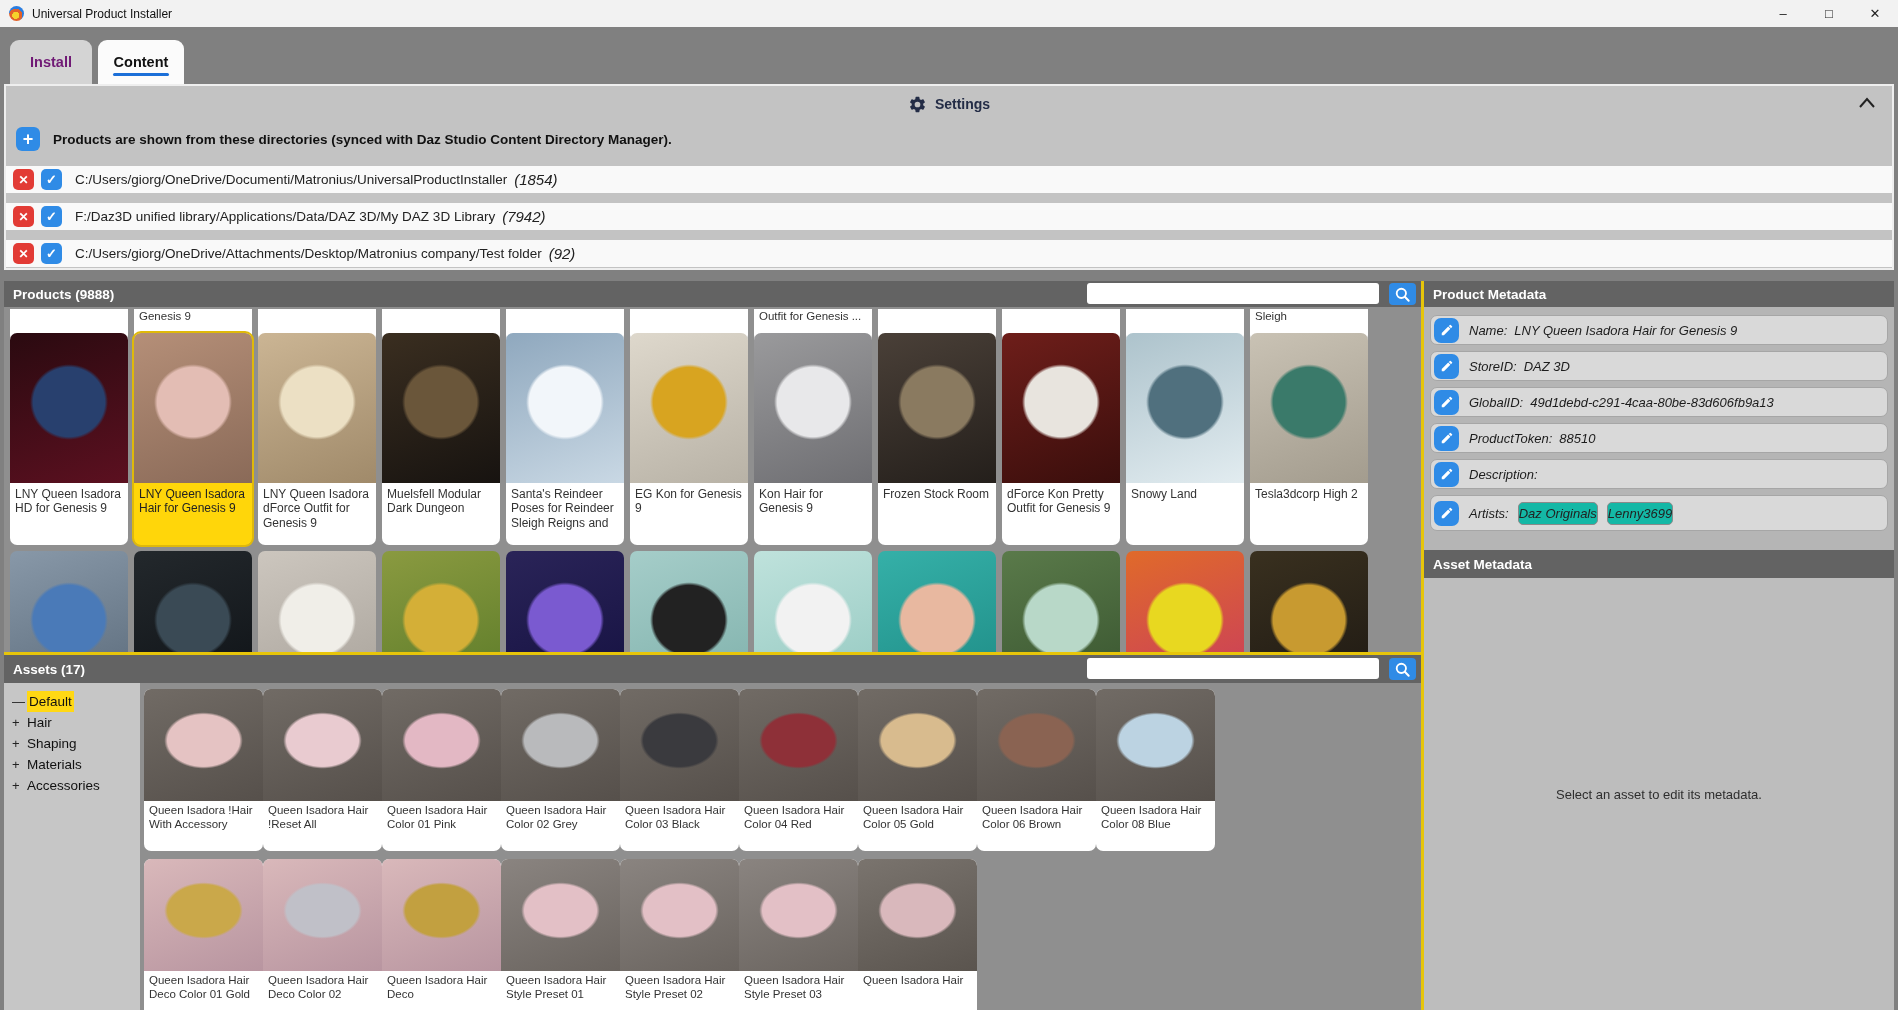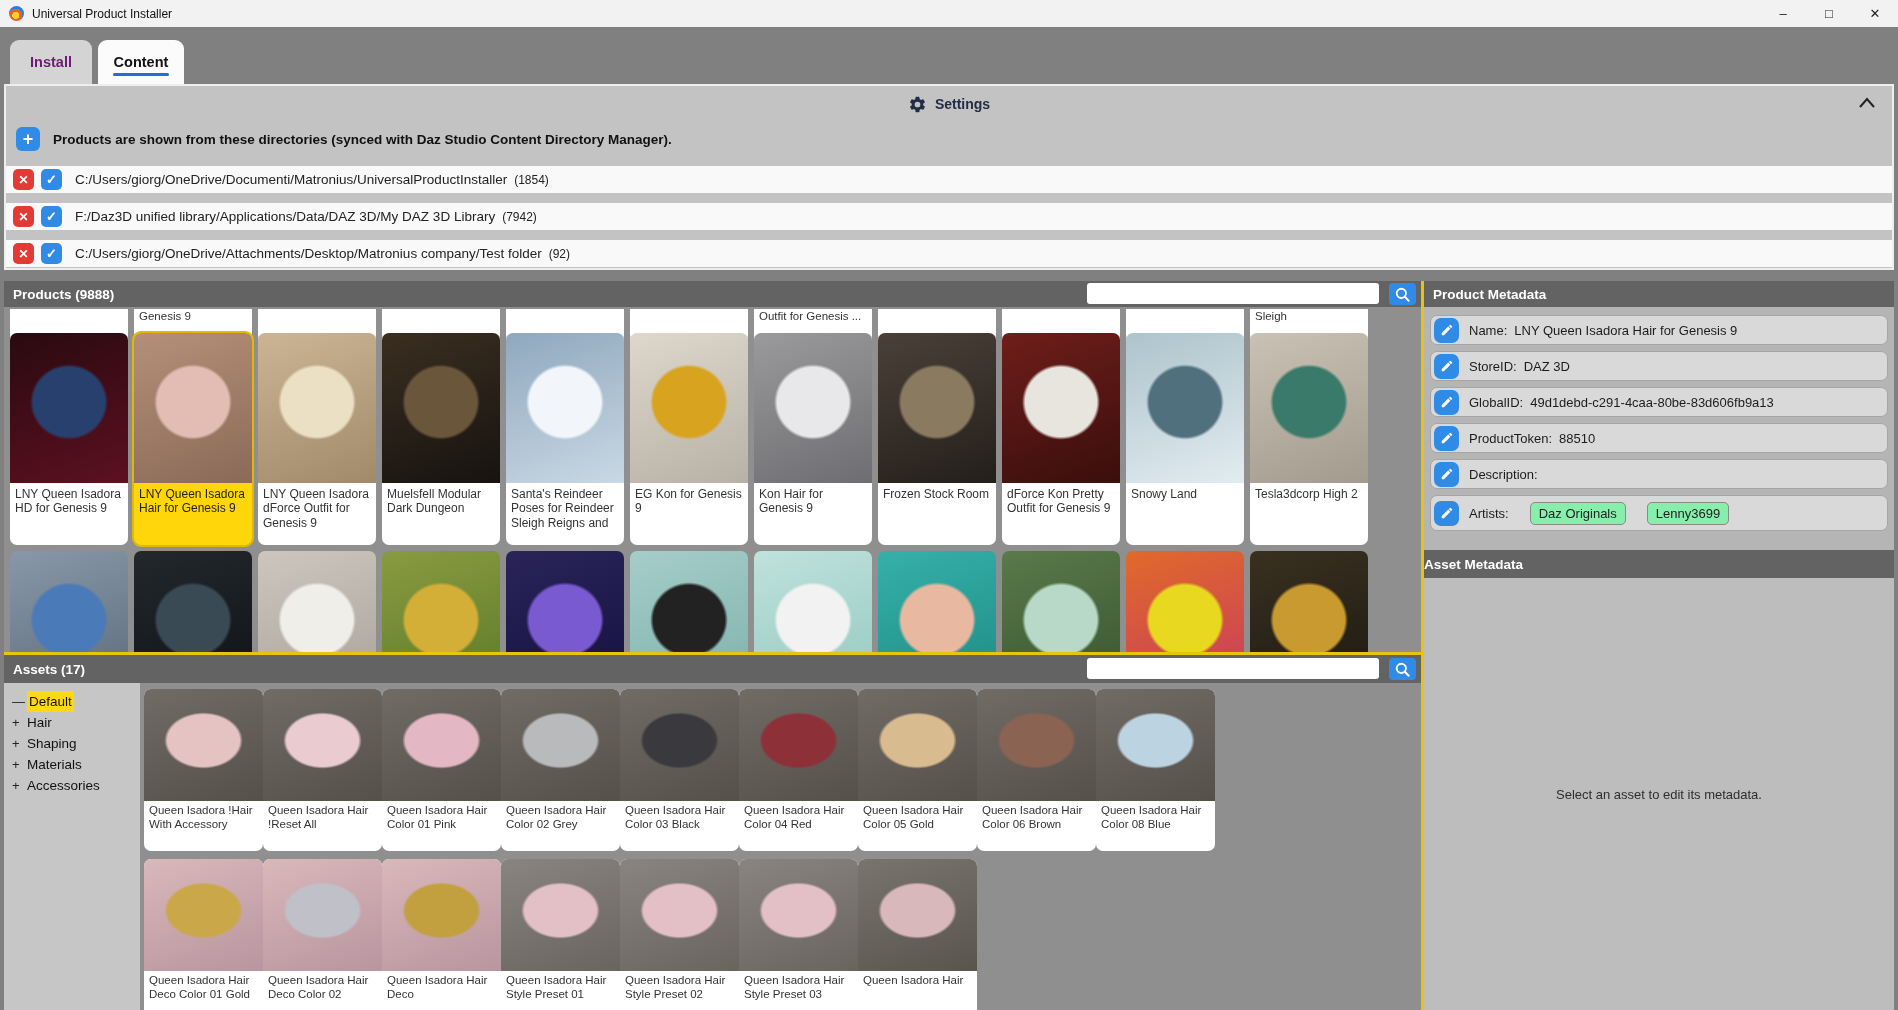--- a/index.html
+++ b/index.html
@@ -36,21 +36,21 @@
   .add-row { height:34px; display:flex; align-items:center; padding:0 10px; }
   .sq { width:21px; height:21px; border-radius:5px; border:none; color:#fff; font-weight:bold;
         display:inline-flex; align-items:center; justify-content:center; cursor:pointer; flex:0 0 auto; }
   .sq.blue { background:#2f8be6; font-size:13px; }
   .sq.red  { background:#e23b35; font-size:12px; }
   .sq.plus { width:24px; height:24px; border-radius:6px; font-size:18px; background:#2f8be6; }
   .add-text { margin-left:13px; font-size:13.5px; font-weight:bold; color:#111; }
   .dir-row { height:27px; margin-top:10px; background:#f9f9f9; display:flex; align-items:center; padding-left:7px; }
   .dir-row .sq { margin-right:7px; }
   .dir-path { margin-left:6px; font-size:13.5px; color:#222; }
-  .dir-count { margin-left:7px; font-size:12px; color:#222; }
+  .dir-count { margin-left:7px; font-size:15px; color:#222;font-style:italic; }
 
   
   .sec-header { position:absolute; left:4px; width:1417px; background:#636363; color:#fff;
                 font-size:13.5px; font-weight:bold; display:flex; align-items:center; padding-left:9px; }
   .search-input { position:absolute; left:1083px; top:2px; width:292px; height:21px; border:none;
                   border-radius:3px; background:#fff; font-size:13px; padding:0 6px; font-family:inherit; }
   .search-btn { position:absolute; left:1385px; top:2px; width:27px; height:22px; background:#2f8be6;
                 border:none; border-radius:4px; cursor:pointer; display:flex; align-items:center; justify-content:center; }
 
   
@@ -86,32 +86,32 @@
   .acard { background:#fff; border-radius:7px; overflow:hidden; cursor:pointer; }
   .acard .thumb { width:100%; height:112px; }
   .acard .clabel { padding:3px 5px 0 5px; font-size:11.5px; line-height:1.2; color:#333; height:50px; overflow:hidden; }
 
   
   .v-divider { position:absolute; left:1421px; top:281px; width:3px; height:729px; background:#e7c50a; }
 
   
   .pm-header { position:absolute; left:1424px; top:281px; width:470px; height:26px; background:#636363;
                color:#fff; font-size:13.5px; font-weight:bold; display:flex; align-items:center; padding-left:9px; }
-  .pm-body { position:absolute; left:1424px; top:307px; width:470px; height:243px; background:#b5b5b5; padding:8px 6px; }
+  .pm-body { position:absolute; left:1424px; top:307px; width:470px; height:243px; background:#b5b5b5; padding:8px 6px;font-style:italic; }
   .meta-row { height:30px; margin-bottom:6px; background:#d9d9d9; border:1px solid #a6a6a6; border-radius:7px;
               display:flex; align-items:center; padding-left:3px; }
   .meta-row.tall { height:36px; }
   .pencil { width:25px; height:25px; border-radius:7px; background:#2f8be6; border:none; cursor:pointer;
             display:flex; align-items:center; justify-content:center; flex:0 0 auto; }
   .mlabel { margin-left:10px; font-size:13px; color:#1c1c1c; white-space:nowrap; }
   .mvalue { margin-left:7px; font-size:13px; color:#1c1c1c; white-space:nowrap; overflow:hidden; }
-  .chip { margin-left:21px; border:1.5px solid #8a8a8a; border-radius:5px; background:#86efac;
-          padding:3px 8px; font-size:13px; color:#222; cursor:pointer; }
+  .chip { margin-left:9px; border:1.5px solid #8a8a8a; border-radius:5px; background:#14b8a6;
+          padding:3px 0; font-size:13px; color:#222; cursor:pointer; }
   .am-header { position:absolute; left:1424px; top:550px; width:470px; height:28px; background:#636363;
-               color:#fff; font-size:13.5px; font-weight:bold; display:flex; align-items:center; }
+               color:#fff; font-size:13.5px; font-weight:bold; display:flex; align-items:center; padding-left:9px; }
   .am-body { position:absolute; left:1424px; top:578px; width:470px; height:432px; background:#bdbdbd;
              display:flex; align-items:center; justify-content:center; }
   .am-msg { font-size:13px; color:#2e2e2e; }
 </style>
 </head>
 <body>
 
 <div class="titlebar">
   <div class="app-icon"></div>
   <span class="win-title">Universal Product Installer</span>

